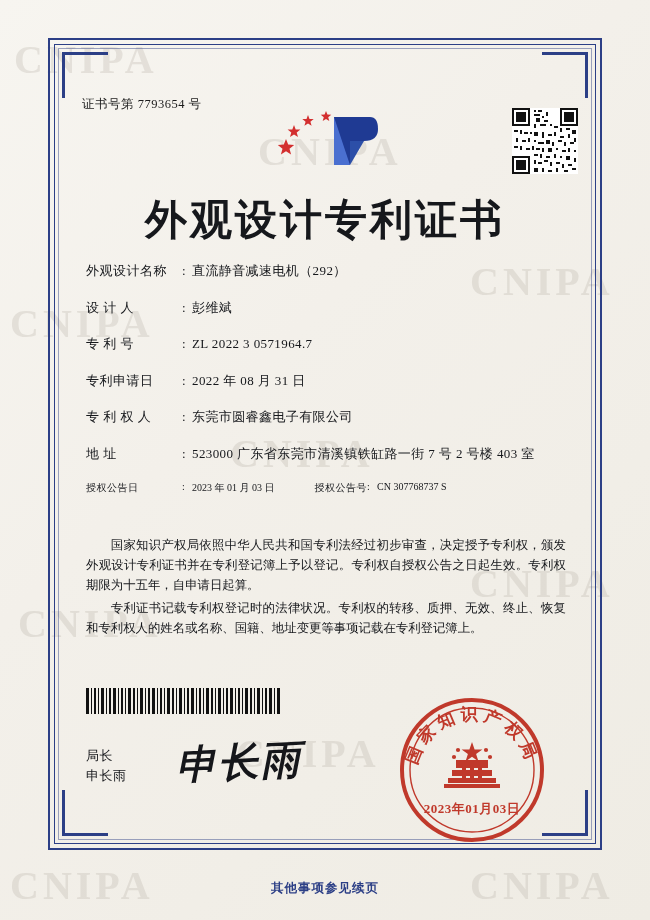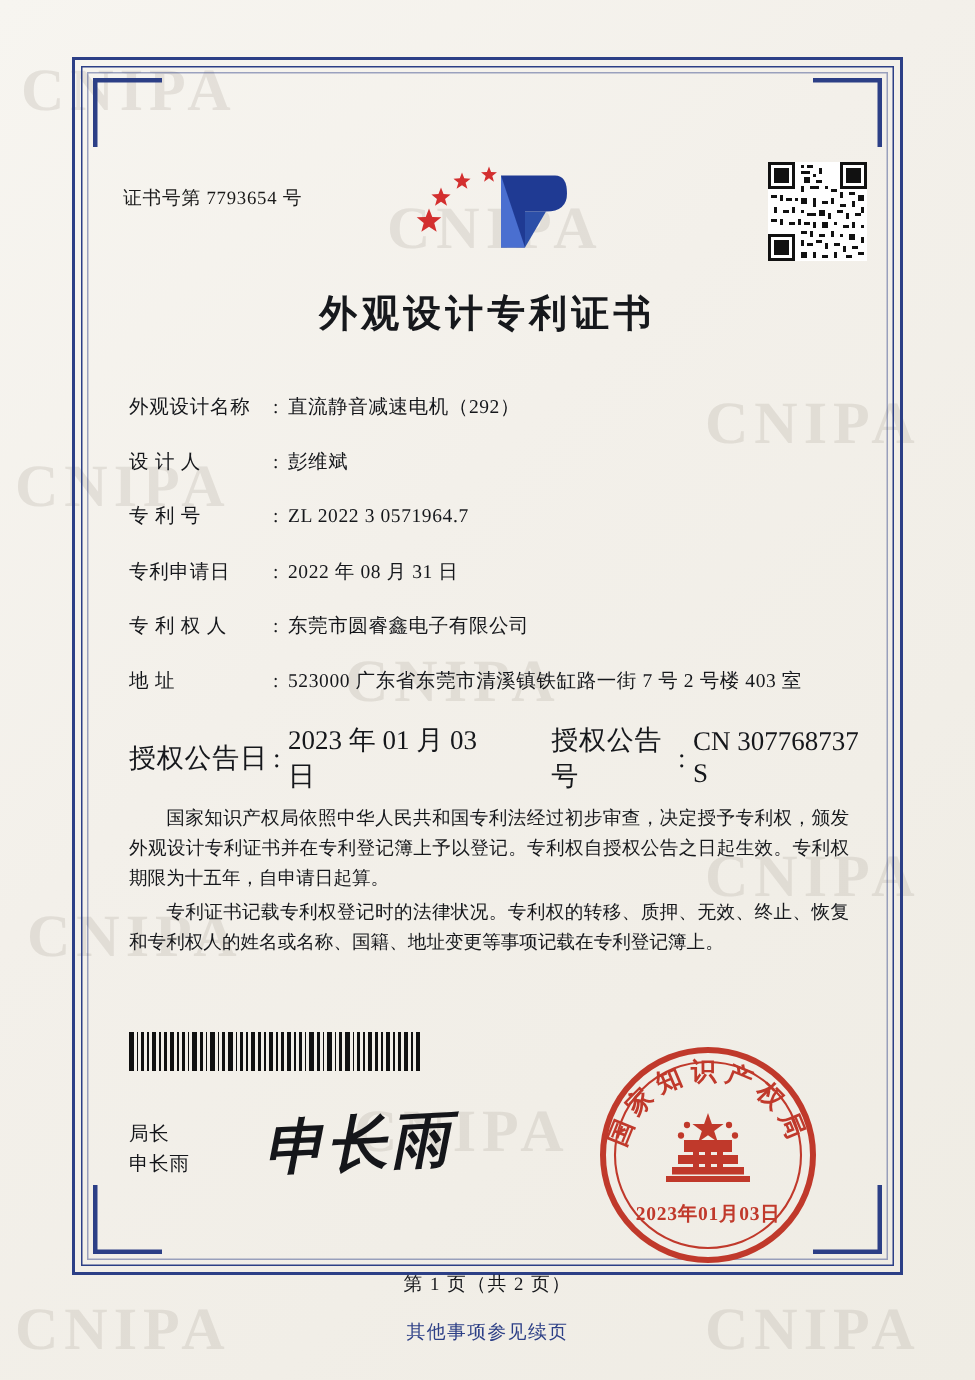--- a/index.html
+++ b/index.html
@@ -67,21 +67,21 @@
     box-sizing: border-box;
   }
   .corner.tl { left: 62px; top: 52px; border-left-width:3px; border-top-width:3px; }
   .corner.tr { left: 542px; top: 52px; border-right-width:3px; border-top-width:3px; }
   .corner.bl { left: 62px; top: 790px; border-left-width:3px; border-bottom-width:3px; }
   .corner.br { left: 542px; top: 790px; border-right-width:3px; border-bottom-width:3px; }
 
   
   .cert-no {
     position: absolute;
-    left: 82px; top: 124px;
+    left: 82px; top: 96px;
     font-size: 12.5px;
     color: #1a1a1a;
     letter-spacing: 0.5px;
   }
 
   .logo {
     position: absolute;
     left: 272px; top: 105px;
     width: 108px; height: 72px;
   }
@@ -89,21 +89,21 @@
   .qr {
     position: absolute;
     right: 72px; top: 108px;
     width: 66px; height: 66px;
   }
 
   .title {
     position: absolute;
     left: 0; right: 0; top: 192px;
     text-align: center;
-    font-size: 25px;
+    font-size: 42px;
     font-weight: bold;
     letter-spacing: 3px;
     color: #16181c;
     font-family: "Liberation Serif", serif;
   }
 
   
   .fields {
     position: absolute;
     left: 86px; top: 262px;
@@ -119,22 +119,22 @@
   .f-label {
     width: 96px;
     flex: 0 0 96px;
     letter-spacing: 0.5px;
   }
   .f-colon { width: 10px; flex: 0 0 10px; }
   .f-value { flex: 1 1 auto; letter-spacing: 0.4px; }
 
   .field-row2 {
     display: flex;
-    align-items: center;
-    font-size: 18px;
+    align-items: flex-start;
+    font-size: 10px;
     color: #15171b;
     margin-bottom: 0;
   }
   .f-second-label {
     margin-left: 40px;
     letter-spacing: 0.5px;
   }
 
   
   .paras {
@@ -205,20 +205,21 @@
     color: #15171b;
     letter-spacing: 1px;
   }
   .footer-note {
     position: absolute;
     left: 0; right: 0; top: 880px;
     text-align: center;
     font-size: 12.5px;
     color: #2c3f86;
     letter-spacing: 1px;
+    font-weight: bold;
   }
 </style>
 </head>
 <body>
 
 <div class="page">
 
   <div class="wm" style="left:14px; top:36px; font-size:40px;">CNIPA</div>
   <div class="wm" style="left:258px; top:128px; font-size:40px;">CNIPA</div>
   <div class="wm" style="left:470px; top:258px; font-size:40px;">CNIPA</div>
@@ -483,16 +484,15 @@
         <circle cx="62" cy="56" r="2.1"></circle>
         <circle cx="90" cy="56" r="2.1"></circle>
         <circle cx="58" cy="63" r="2.1"></circle>
         <circle cx="94" cy="63" r="2.1"></circle>
         <rect x="48" y="90" width="56" height="4"></rect>
       </g>
     </svg>
   </div>
   <div class="seal-date">2023年01月03日</div>
 
-  <div class="page-no">第 1 页（共 2 页）</div>
   <div class="footer-note">其他事项参见续页</div>
 
 </div>
 
 </body></html>

